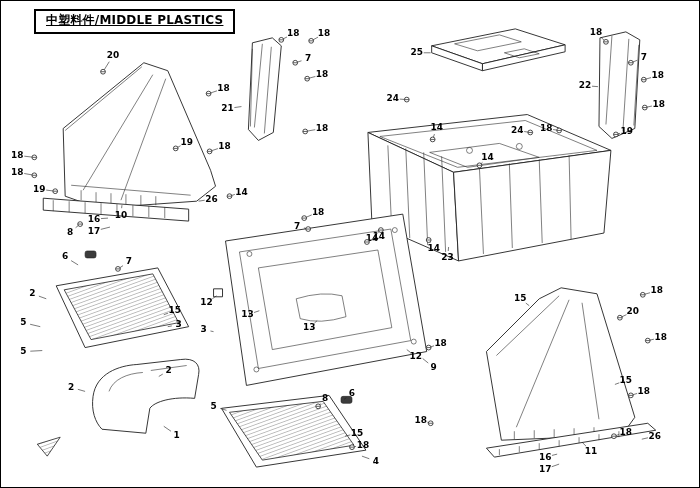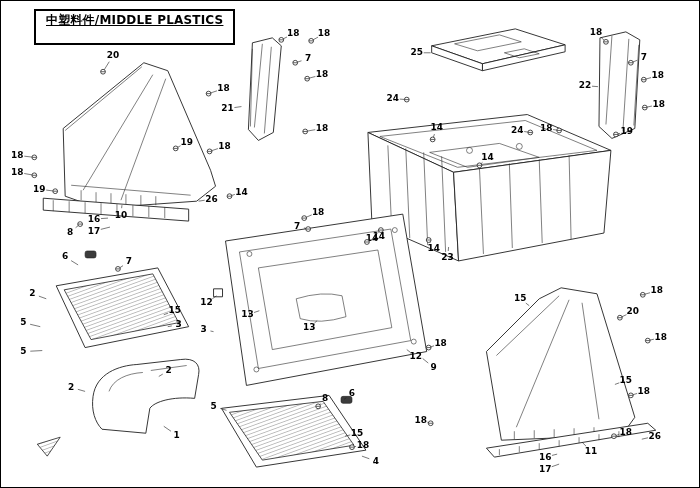--- a/index.html
+++ b/index.html
@@ -3,21 +3,21 @@
 <meta charset="utf-8">
 <style>
   html,body{margin:0;padding:0;background:#e9e9e9;}
   .page{
     position:relative;width:700px;height:488px;background:#ffffff;
     border:1px solid #000;box-sizing:border-box;overflow:hidden;
     font-family:"DejaVu Sans",sans-serif;
   }
   .title-box{
     position:absolute;left:33px;top:8px;z-index:2;background:#fff;
-    border:2px solid #000;padding:1px 10px 14px 10px;
+    border:2px solid #000;padding:1px 10px 3px 10px;
     font-size:12px;font-weight:bold;color:#000;white-space:nowrap;
   }
   .title-box span{text-decoration:underline;letter-spacing:.2px;}
   svg.diagram{position:absolute;left:0;top:0;width:100%;height:100%;}
   .part{fill:#ffffff;stroke:#1f1f1f;stroke-width:.9;stroke-linejoin:round;}
   .detail{fill:none;stroke:#2a2a2a;stroke-width:.6;}
   .part-hatch{fill:url(#hatch);stroke:#1f1f1f;stroke-width:.8;}
   .pad{fill:#3c3c3c;stroke:#1f1f1f;stroke-width:.6;}
   .leader{stroke:#1f1f1f;stroke-width:.6;}
   .callout-num{

